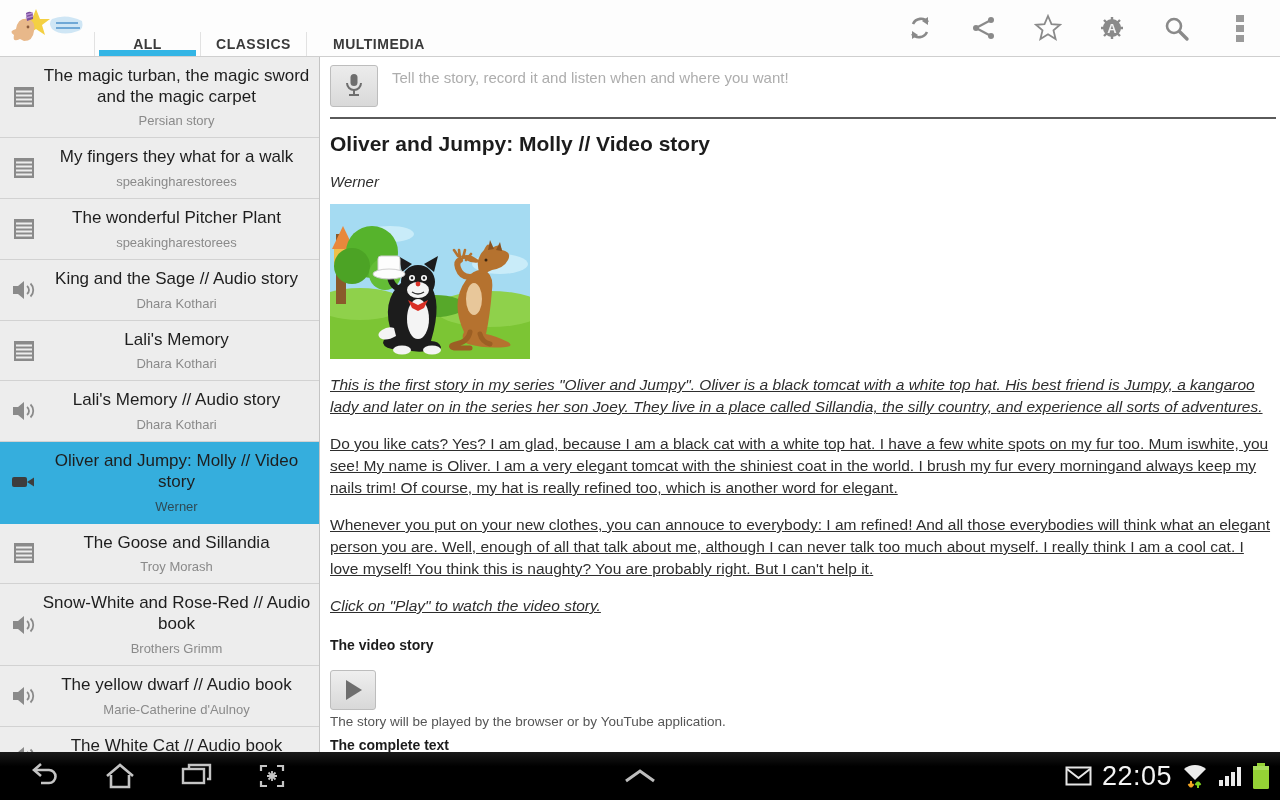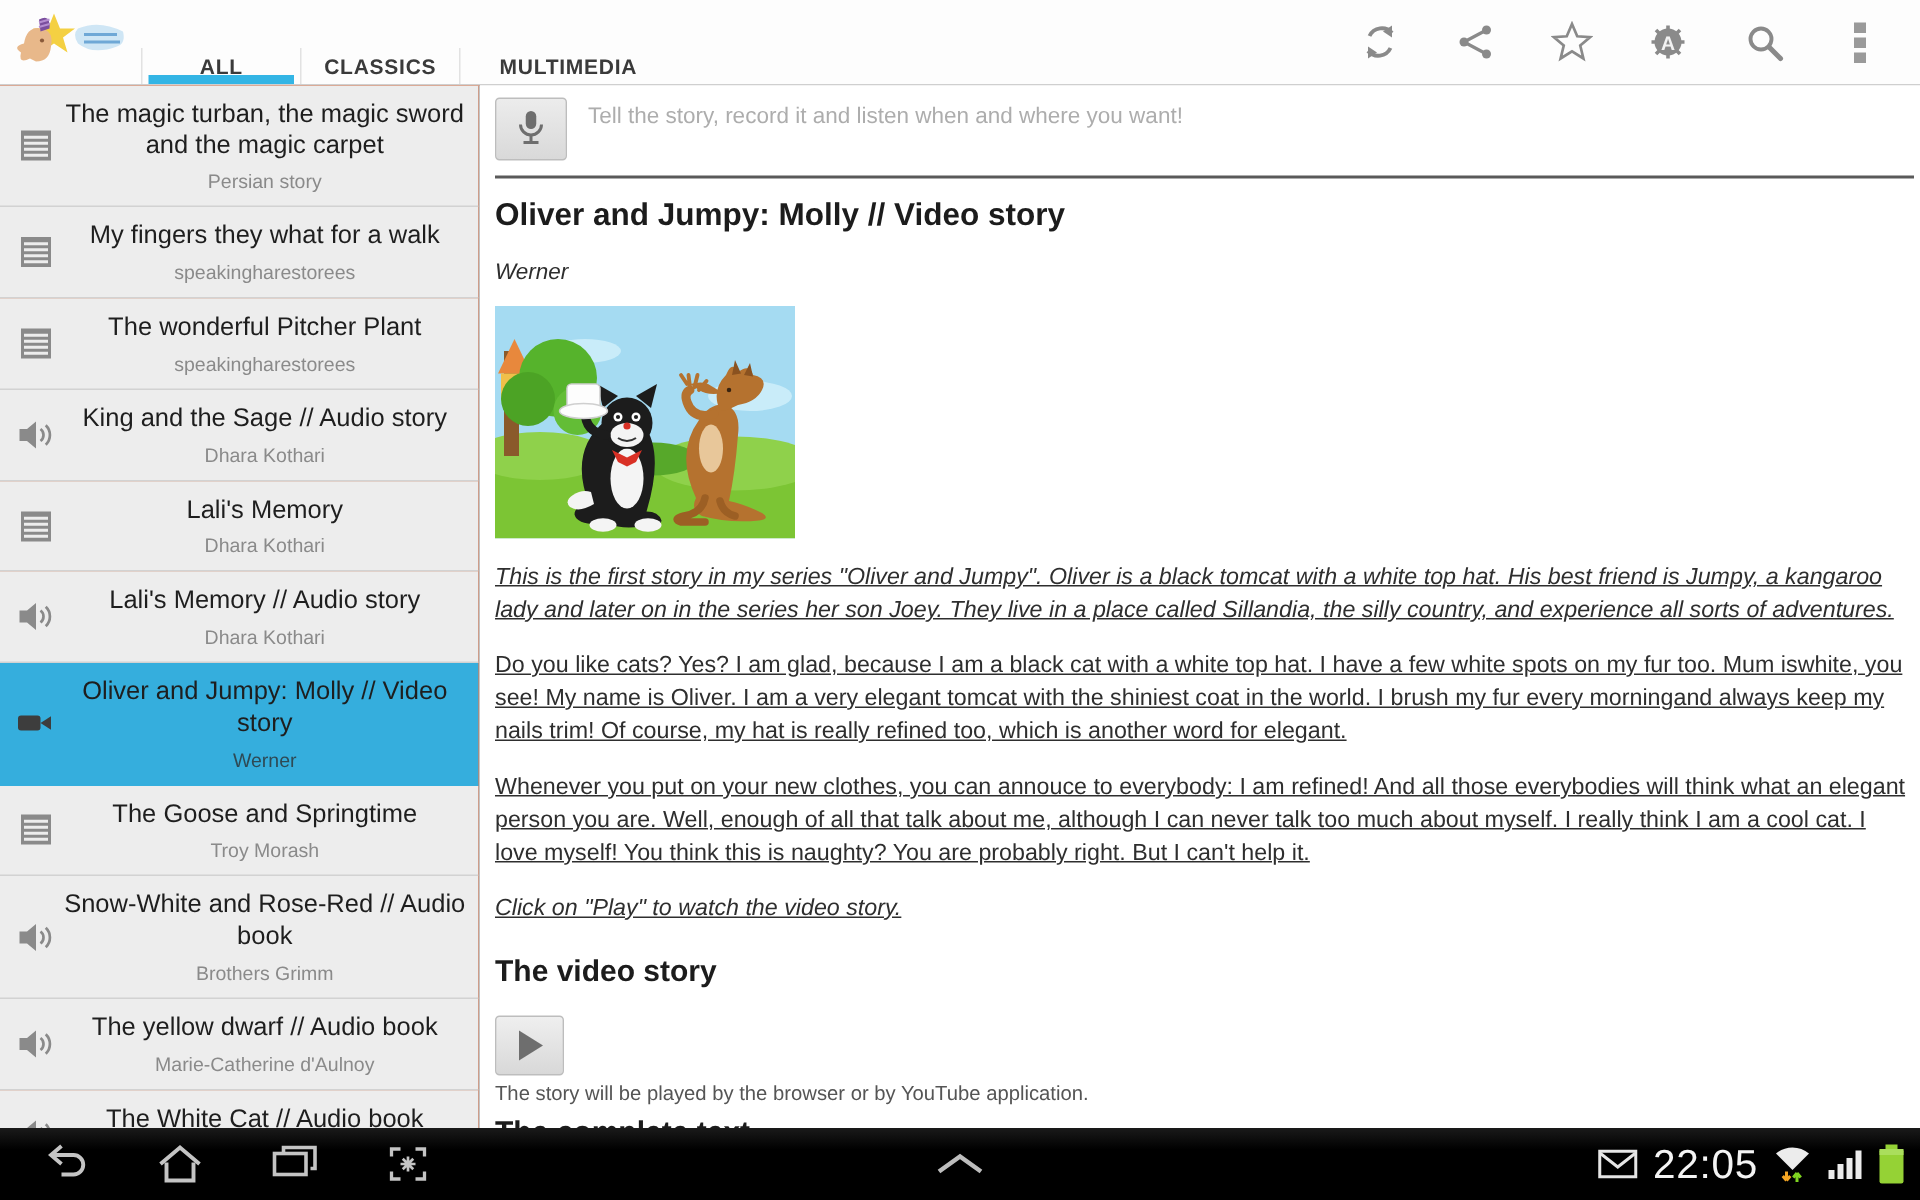--- a/index.html
+++ b/index.html
@@ -43,21 +43,21 @@
   .mic-btn { width:48px; height:42px; border:1px solid #bdbdbd; border-radius:3px;
              background:linear-gradient(#ececec,#d9d9d9); display:flex; align-items:center;
              justify-content:center; cursor:pointer; flex:none; }
   .record-hint { color:#adadad; font-size:15px; padding:4px 0 0 14px; }
   .content-divider { border:none; border-top:2px solid #5a5a5a; margin:10px 0 0 0; }
   .story-title { font-size:21px; font-weight:bold; color:#1c1c1c; margin-top:13px; }
   .story-author { font-style:italic; font-size:15px; color:#2e2e2e; margin-top:17px; }
   .story-img { margin-top:14px; width:200px; height:155px; display:block; }
   .para { font-size:15.5px; color:#2e2e2e; line-height:1.42; margin-top:15px;text-decoration:underline; }
   .para.italic { font-style:italic; }
-  .sub-head { font-size:20px; font-weight:bold; color:#1c1c1c; margin-top:20px; }
+  .sub-head { font-size:14px; font-weight:bold; color:#1c1c1c; margin-top:20px; }
   .play-btn { width:46px; height:40px; border:1px solid #bdbdbd; border-radius:3px;
               background:linear-gradient(#efefef,#d8d8d8); display:flex; align-items:center;
               justify-content:center; margin-top:17px; cursor:pointer; }
   .video-note { font-size:13.5px; color:#555; margin-top:4px; }
 
   
   .nav-bar { height:48px; flex:none; background:linear-gradient(#1a1a1a,#000 30%);
              display:flex; align-items:center; position:relative; }
   .nav-left { display:flex; align-items:center; gap:32px; padding-left:22px; }
   .nav-btn { width:44px; height:40px; display:flex; align-items:center; justify-content:center;
@@ -248,21 +248,21 @@
       <div class="list-item">
         <span class="item-icon">
           <svg width="24" height="24" viewBox="0 0 24 24">
               <rect x="2" y="2" width="20" height="20" fill="#8a8a8a"></rect>
               <g stroke="#ededed" stroke-width="2">
                 <path d="M4 6.5h16 M4 10.5h16 M4 14.5h16 M4 18.5h16"></path>
               </g>
             </svg>
         </span>
         <span class="item-text">
-          <div class="item-title">The Goose and Springtime</div>
+          <div class="item-title">The Goose and Sillandia</div>
           <div class="item-sub">Troy Morash</div>
         </span>
       </div>
 
       <div class="list-item">
         <span class="item-icon">
           <svg width="26" height="26" viewBox="0 0 26 26">
               <polygon points="2,9 7,9 13,4 13,22 7,17 2,17" fill="#8a8a8a"></polygon>
               <path d="M16 9 a5 5 0 0 1 0 8 M19.5 6.5 a9 9 0 0 1 0 13" fill="none" stroke="#8a8a8a" stroke-width="1.8"></path>
             </svg>

